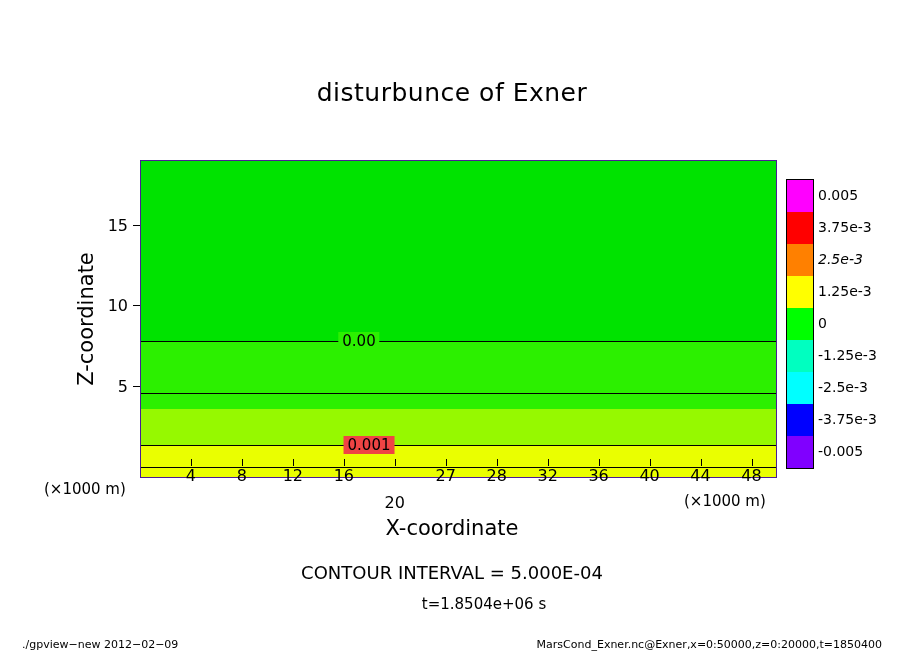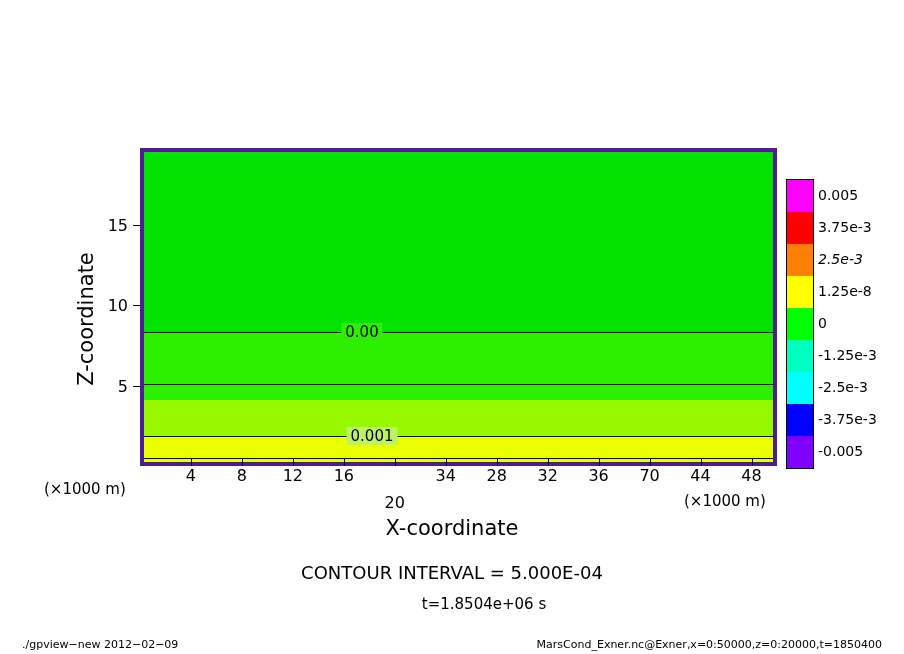--- a/index.html
+++ b/index.html
@@ -31,24 +31,24 @@
     text-align: center;
     font-size: 25px;
     letter-spacing: 0.5px;
     font-family: "DejaVu Sans", sans-serif;
   }
 
   
   #plot-area {
     position: absolute;
     left: 140px;
-    top: 148px;
+    top: 160px;
     width: 637px;
     height: 318px;
-    border: 4px solid #4c1d95;
+    border: 1px solid #4c1d95;
     box-sizing: border-box;
     overflow: hidden;
     background: #00ee00;
   }
   
   .band {
     position: absolute;
     left: 0;
     width: 100%;
   }
@@ -78,21 +78,21 @@
 
   .contour-label {
     position: absolute;
     font-size: 15px;
     background: inherit;
     padding: 0 4px;
     transform: translate(-50%, -50%);
     font-family: "DejaVu Sans", sans-serif;
   }
   #label-0    { left: 218px; top: 180px; background: #2cf000; }
-  #label-0001 { left: 228px; top: 284px; background: #bef264; }
+  #label-0001 { left: 228px; top: 284px; background: #ef4444; }
 
   
   .xtick {
     position: absolute;
     top: 466px;
     width: 40px;
     margin-left: -20px;
     text-align: center;
     font-size: 16px;
   }
@@ -206,20 +206,21 @@
     font-size: 11px;
     text-align: right;
     color: #000000;
   }
 </style>
 </head>
 <body>
 
 <div class="page">
 
+  <div id="chart-title">disturbunce of Exner</div>
 
   <div id="plot-area">
     <div class="band" id="band-top"></div>
     <div class="band" id="band-mid"></div>
     <div class="band" id="band-low"></div>
     <div class="band" id="band-bottom"></div>
 
     <div class="contour-thin" id="contour-thin-1"></div>
     <div class="contour-thin" id="contour-thin-2"></div>
     <div class="contour-line" id="contour-0"></div>
@@ -245,21 +246,21 @@
       <div class="cb-cell" style="background: rgb(0, 255, 0); height: 32px;"></div>
       <div class="cb-cell" style="background: rgb(0, 255, 192); height: 32px;"></div>
       <div class="cb-cell" style="background: rgb(0, 255, 255); height: 32px;"></div>
       <div class="cb-cell" style="background: rgb(0, 0, 255); height: 32px;"></div>
       <div class="cb-cell" style="background: rgb(128, 0, 255); height: 32px;"></div>
     </div>
   <div id="colorbar-labels">
       <div class="cb-tick-label" style="top: 195px;">0.005</div>
       <div class="cb-tick-label" style="top: 227px;">3.75e-3</div>
       <div class="cb-tick-label" style="top: 259px; font-style: italic;">2.5e-3</div>
-      <div class="cb-tick-label" style="top: 291px;">1.25e-8</div>
+      <div class="cb-tick-label" style="top: 291px;">1.25e-3</div>
       <div class="cb-tick-label" style="top: 323px;">0</div>
       <div class="cb-tick-label" style="top: 355px;">-1.25e-3</div>
       <div class="cb-tick-label" style="top: 387px;">-2.5e-3</div>
       <div class="cb-tick-label" style="top: 419px;">-3.75e-3</div>
       <div class="cb-tick-label" style="top: 451px;">-0.005</div>
     </div>
 
   <div id="contour-interval">CONTOUR INTERVAL = 5.000E-04</div>
   <div id="time-text">t=1.8504e+06 s</div>
   <div id="footer-left">./gpview−new   2012−02−09</div>
@@ -268,29 +269,29 @@
 <div class="xtick" style="left: 190.96px;">4</div>
     <div class="tickmark-x" style="left: 190.96px;"></div>
     <div class="xtick" style="left: 241.92px;">8</div>
     <div class="tickmark-x" style="left: 241.92px;"></div>
     <div class="xtick" style="left: 292.88px;">12</div>
     <div class="tickmark-x" style="left: 292.88px;"></div>
     <div class="xtick" style="left: 343.84px;">16</div>
     <div class="tickmark-x" style="left: 343.84px;"></div>
     <div class="xtick" style="left: 394.8px; margin-top: 27px;">20</div>
     <div class="tickmark-x" style="left: 394.8px;"></div>
-    <div class="xtick" style="left: 445.76px;">34</div>
+    <div class="xtick" style="left: 445.76px;">27</div>
     <div class="tickmark-x" style="left: 445.76px;"></div>
     <div class="xtick" style="left: 496.72px;">28</div>
     <div class="tickmark-x" style="left: 496.72px;"></div>
     <div class="xtick" style="left: 547.68px;">32</div>
     <div class="tickmark-x" style="left: 547.68px;"></div>
     <div class="xtick" style="left: 598.64px;">36</div>
     <div class="tickmark-x" style="left: 598.64px;"></div>
-    <div class="xtick" style="left: 649.6px;">70</div>
+    <div class="xtick" style="left: 649.6px;">40</div>
     <div class="tickmark-x" style="left: 649.6px;"></div>
     <div class="xtick" style="left: 700.56px;">44</div>
     <div class="tickmark-x" style="left: 700.56px;"></div>
     <div class="xtick" style="left: 751.52px;">48</div>
     <div class="tickmark-x" style="left: 751.52px;"></div>
     <div class="ytick" style="top: 385.697px;">5</div>
     <div class="tickmark-y" style="top: 385.697px;"></div>
     <div class="ytick" style="top: 305.394px;">10</div>
     <div class="tickmark-y" style="top: 305.394px;"></div>
     <div class="ytick" style="top: 225.091px;">15</div>

